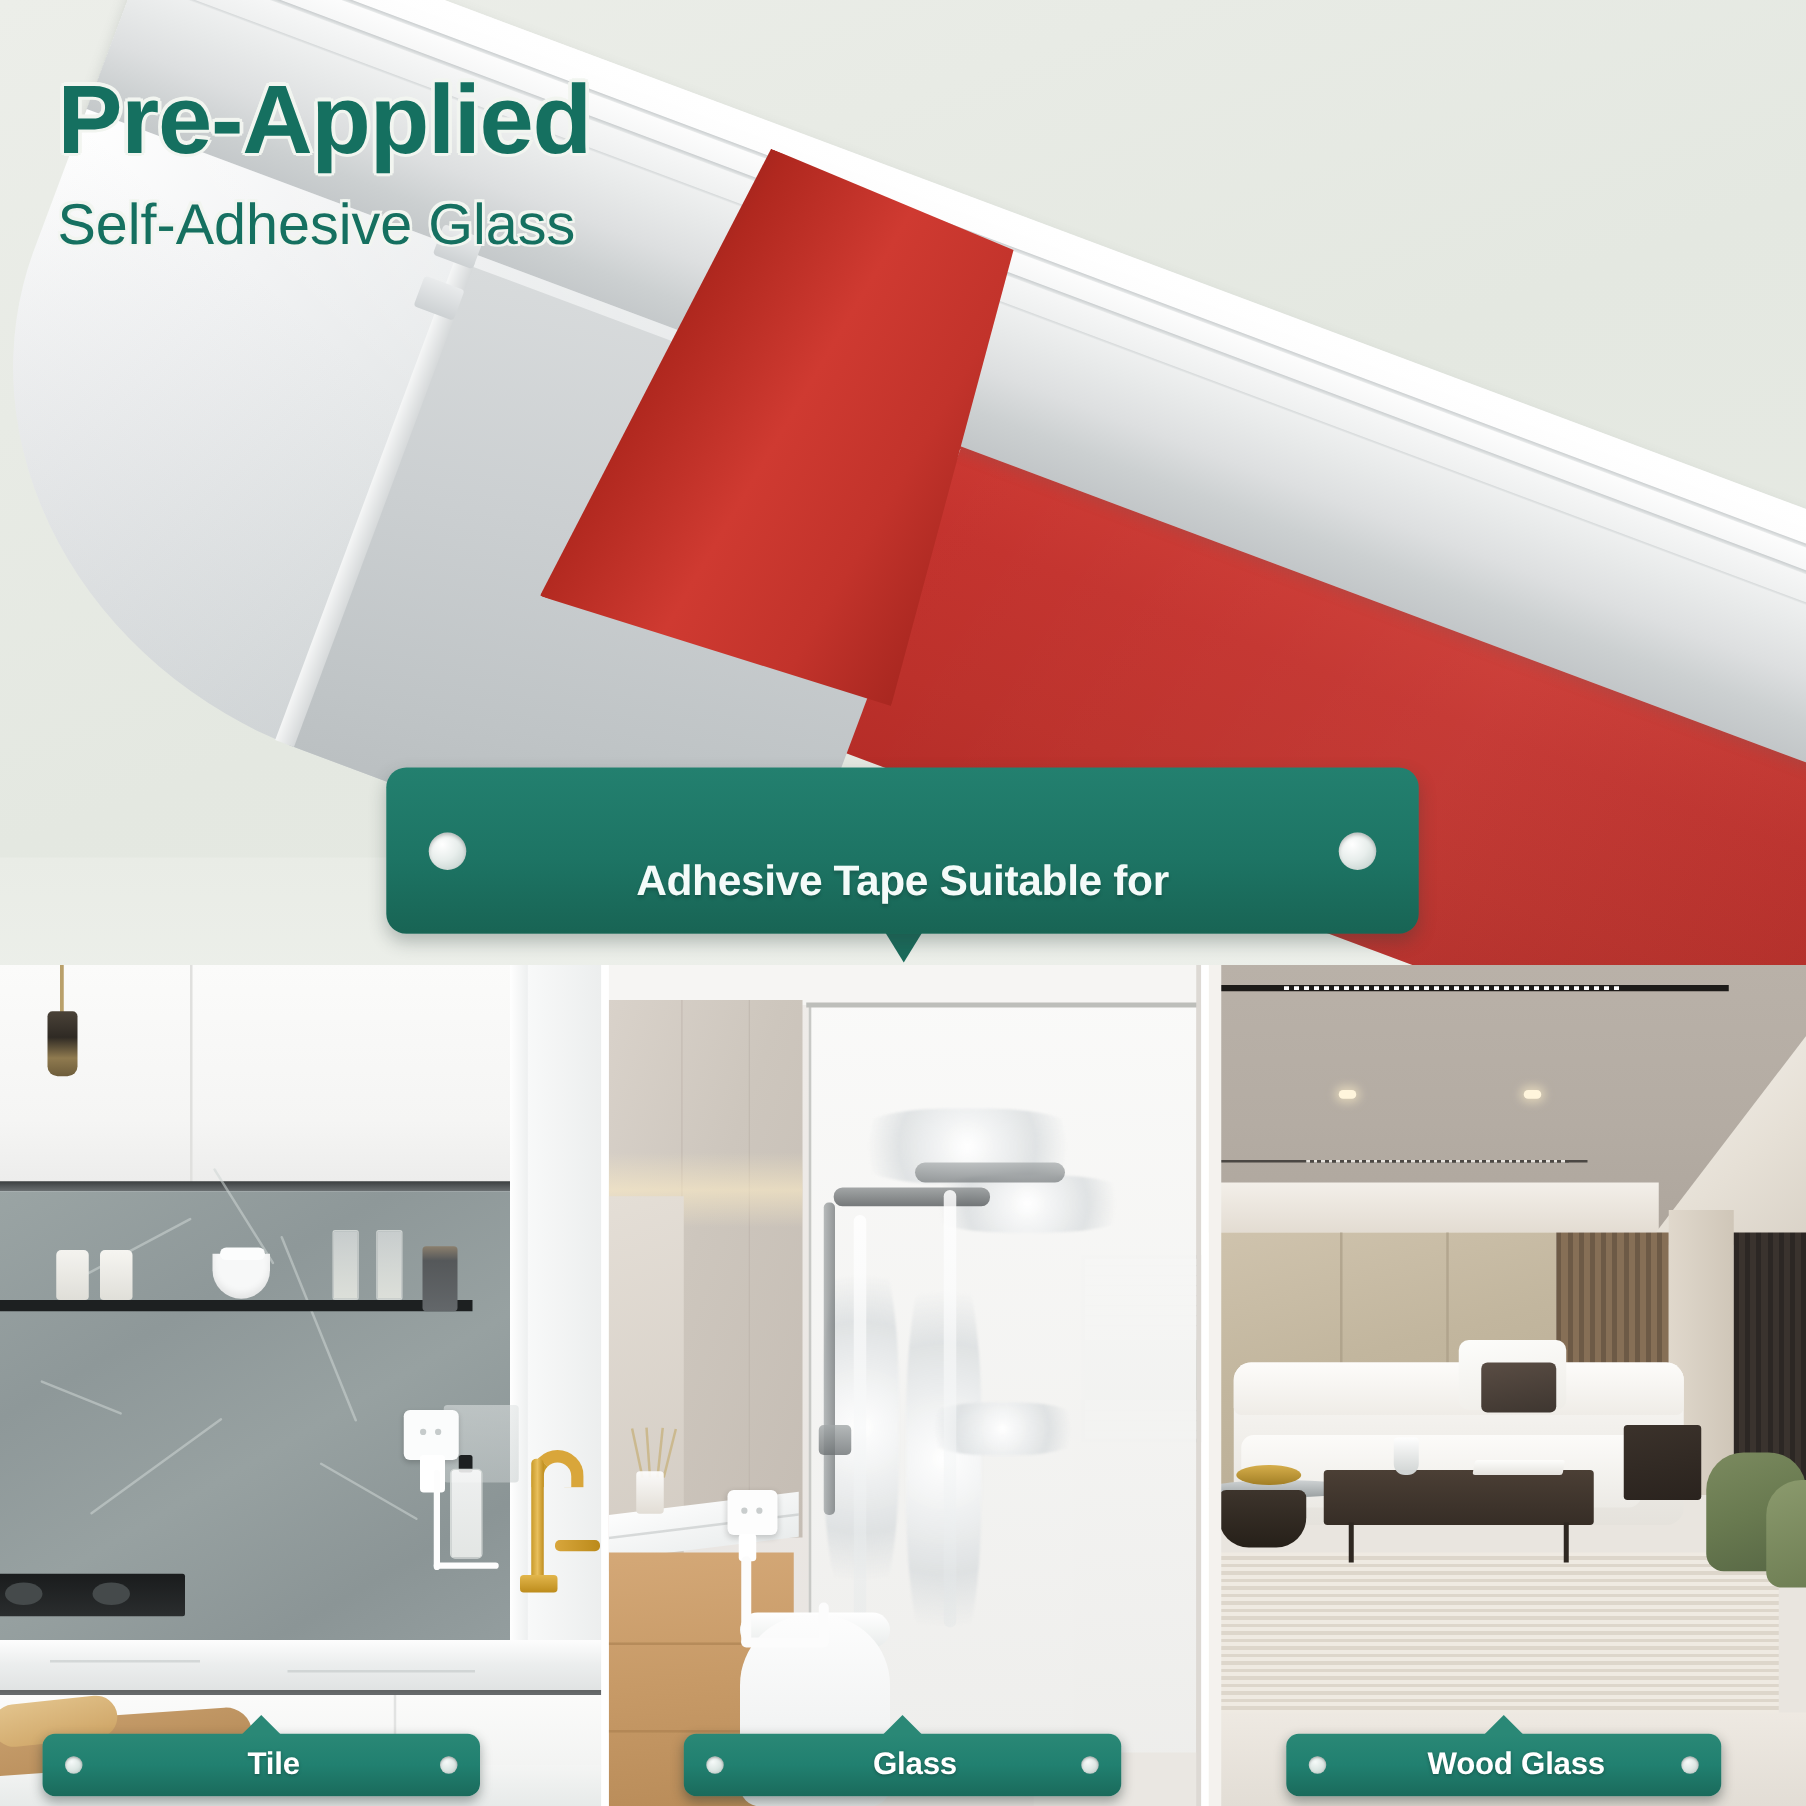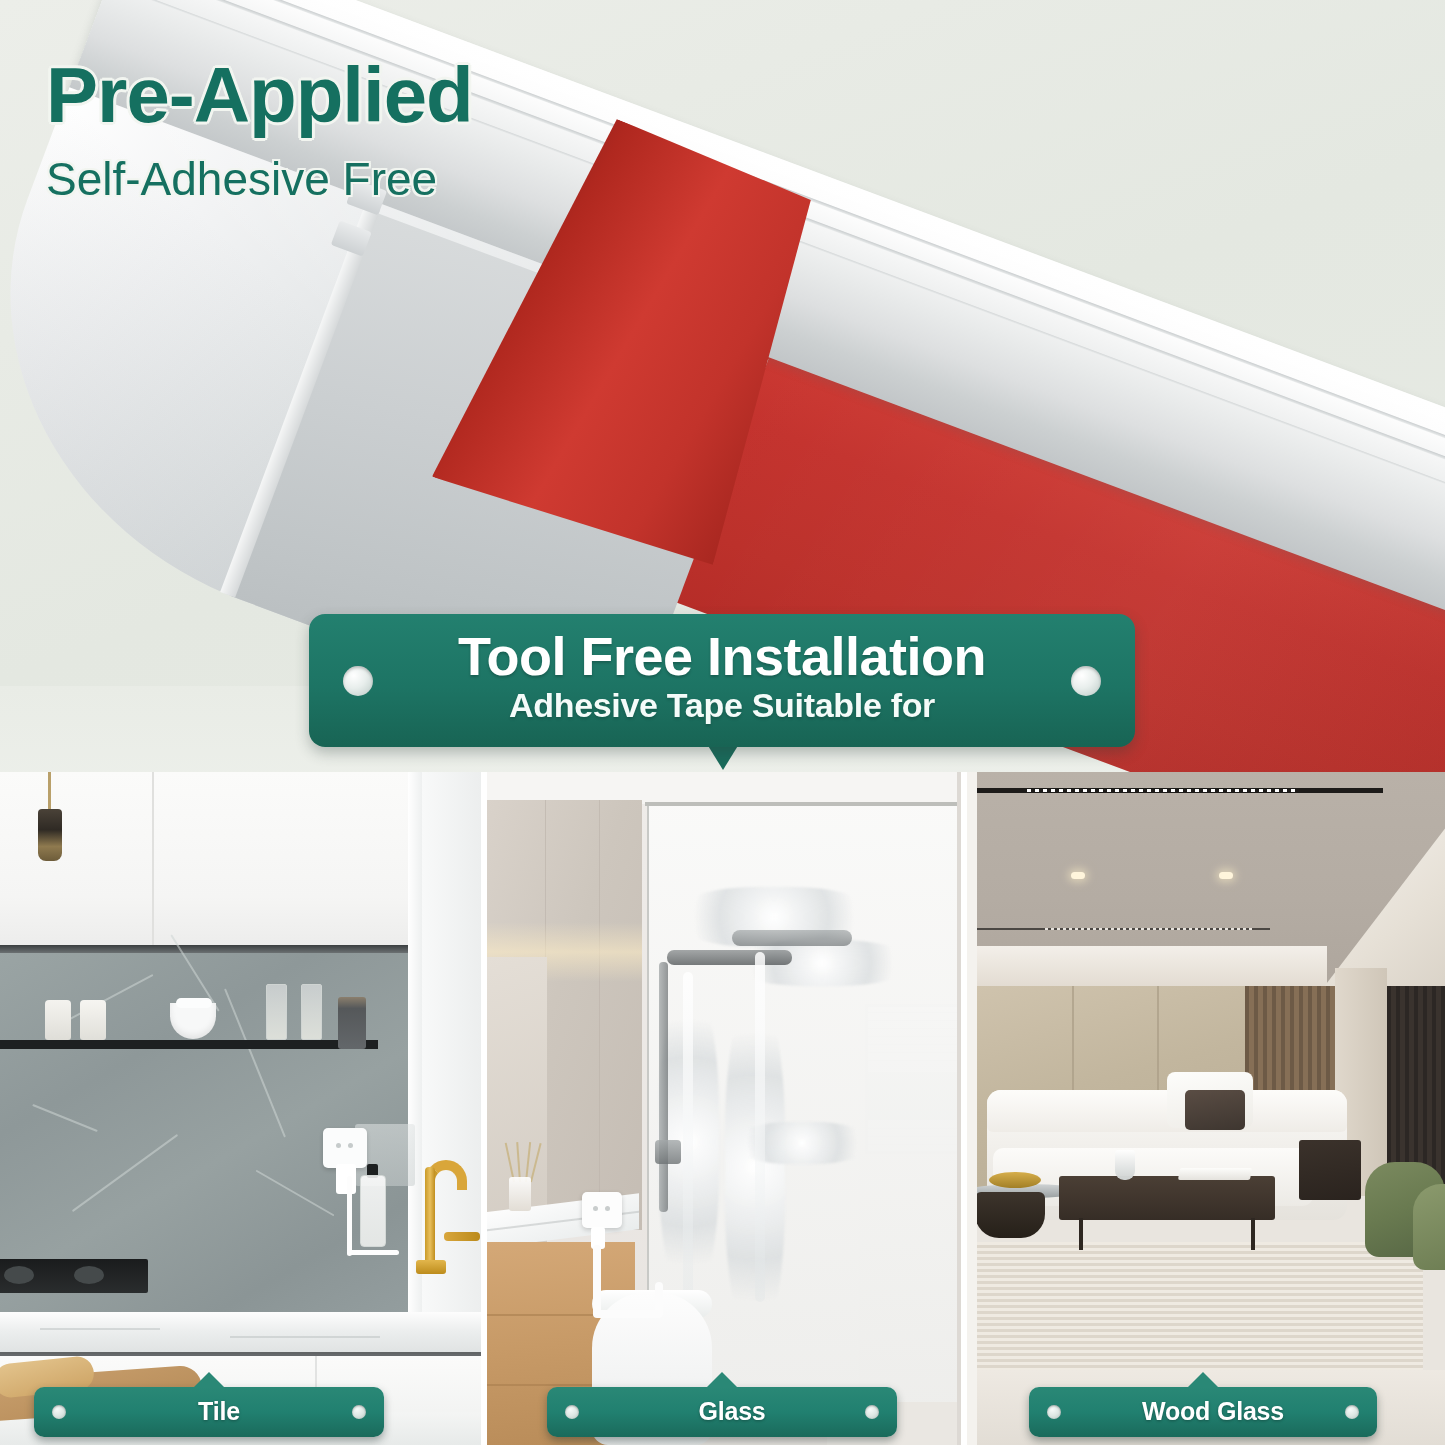--- a/index.html
+++ b/index.html
@@ -421,29 +421,28 @@
     <div class="pvc-inner"></div>
     <div class="pvc-inner-edge"></div>
     <div class="pvc-notch n1"></div>
     <div class="pvc-notch n2"></div>
 
     <div class="tape-flap"></div>
   </div>
 
   <div class="headline-wrap">
     <div class="headline">Pre-Applied</div>
-    <div class="subheadline">Self-Adhesive Free</div>
+    <div class="subheadline">Self-Adhesive Glass</div>
   </div>
 </div>
 
 <div class="plaque-tail"></div>
 <div class="plaque">
   <div class="screw left"></div>
   <div class="screw right"></div>
-  <div class="plaque-title">Tool Free Installation</div>
   <div class="plaque-sub">Adhesive Tape Suitable for</div>
 </div>
 
 <div class="strip">
 
   <div class="panel kitchen">
     <div class="k-wallpaper"></div>
     <div class="k-wallright"></div>
     <div class="k-doorframe"></div>
 

